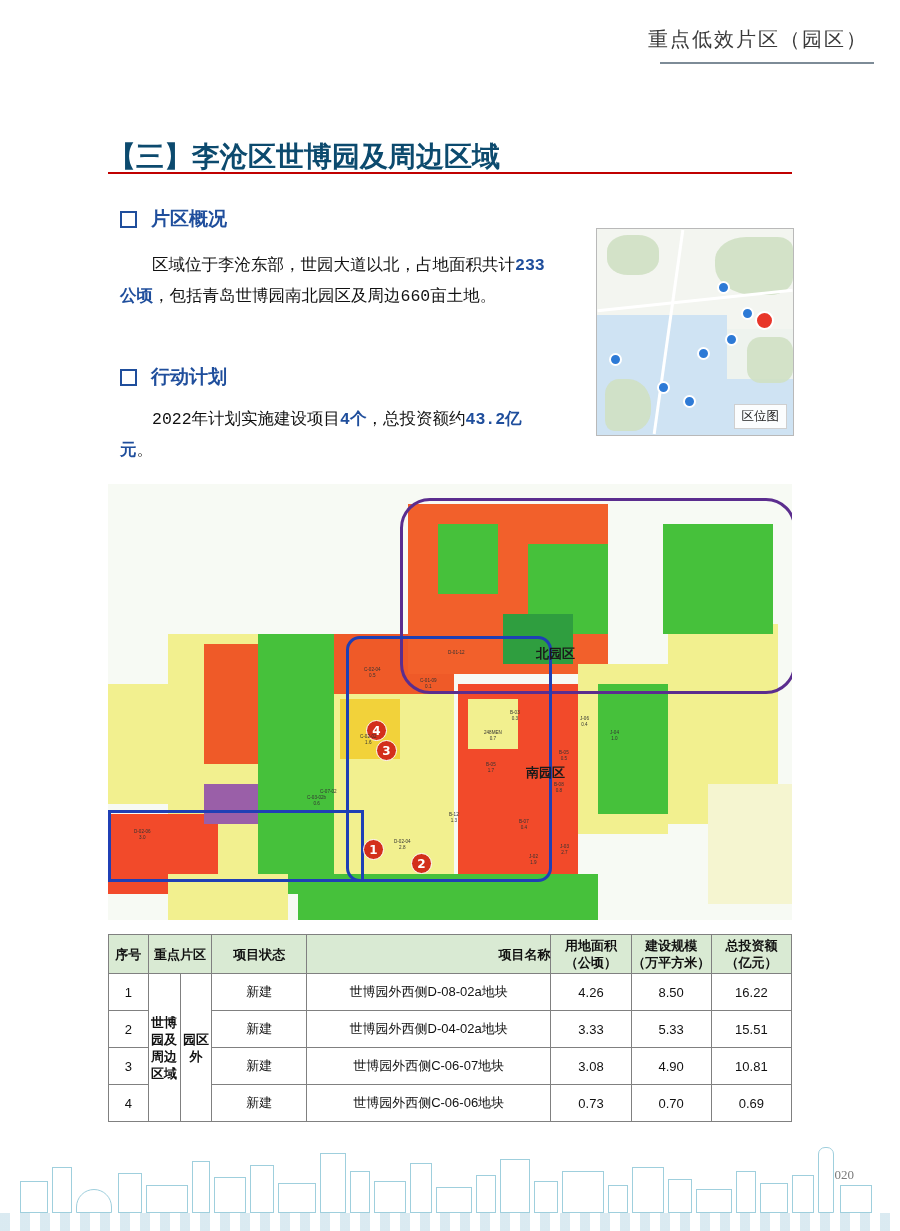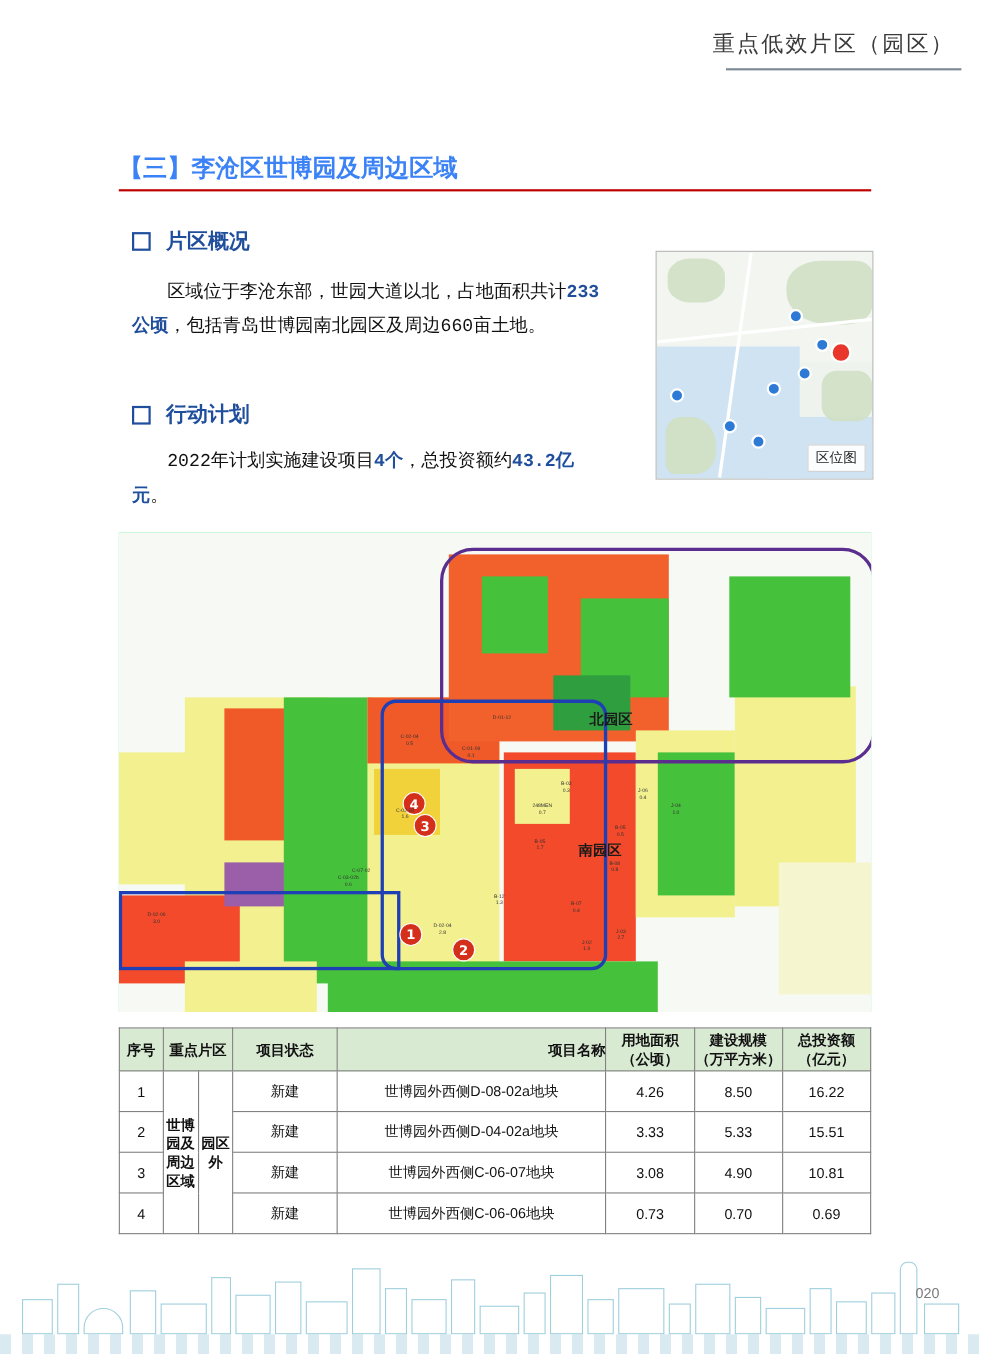--- a/index.html
+++ b/index.html
@@ -17,21 +17,21 @@
     font-size:20px;letter-spacing:2px;color:#3a3a3a;
     font-family:"DejaVu Sans",sans-serif;
   }
   .header-rule{
     position:absolute;top:62px;left:660px;right:26px;height:2px;
     background:#7d8b97;
   }
   
   .section-title{
     position:absolute;left:108px;top:138px;width:684px;
-    font-size:22px;font-weight:bold;color:#3b82f6;
+    font-size:28px;font-weight:bold;color:#0c4a6e;
     padding-bottom:8px;
   }
   .section-title-rule{
     position:absolute;left:108px;top:172px;width:684px;height:2px;
     background:#c00000;
   }
   
   .sub-head{
     position:absolute;left:120px;
     font-size:19px;font-weight:bold;color:#1f4e9c;
@@ -112,21 +112,21 @@
   .footer{
     position:absolute;left:0;bottom:0;width:900px;height:96px;
     overflow:hidden;
   }
   .sky{position:absolute;left:0;bottom:0;width:900px;height:96px;background:#ffffff;}
   .wave{position:absolute;left:0;bottom:0;width:900px;height:18px;
     background:repeating-linear-gradient(90deg,#bcd9e6 0 10px,#ffffff 10px 20px);opacity:.55;}
   .bldg{position:absolute;bottom:18px;background:#ffffff;border:1.4px solid #9fcfdd;}
   .pageno{
     position:absolute;right:46px;bottom:48px;font-size:13px;color:#7a7a7a;
-    font-family:Liberation Sans, sans-serif;
+    font-family:Liberation Serif, serif;
     text-align:center;
   }
 </style>
 </head>
 <body>
 
 <div class="page-header">重点低效片区（园区）</div>
 <div class="header-rule"></div>
 
 <div class="section-title">【三】李沧区世博园及周边区域</div>

